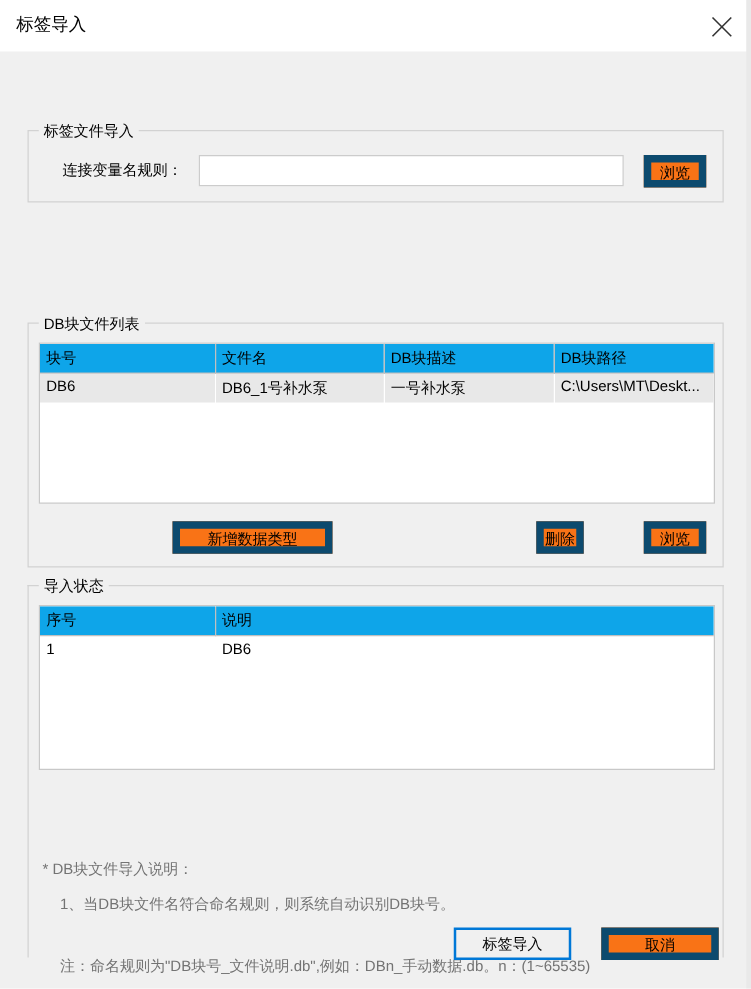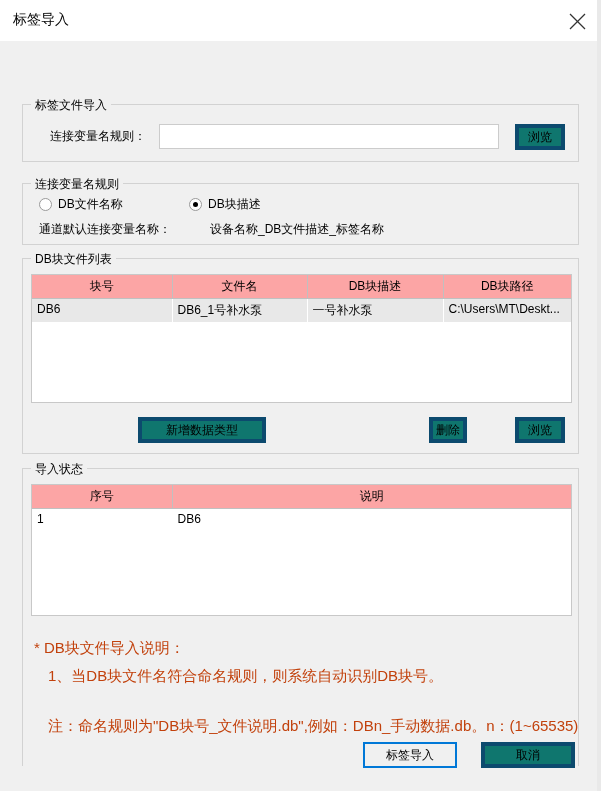--- a/index.html
+++ b/index.html
@@ -89,22 +89,22 @@
     border: 1px solid #cccccc;
     background: #ffffff;
     box-sizing: border-box;
     font-family: "Liberation Sans", sans-serif;
     font-size: 12px;
     padding: 2px 4px;
     outline: none;
   }
   .btn {
     position: absolute;
-    background: #0f766e;
-    border: 4px solid #0c4a6e;
+    background: #f97316;
+    border: 6px solid #0c4a6e;
     box-sizing: border-box;
     font-family: "Liberation Sans", sans-serif;
     font-size: 12px;
     color: #000000;
     cursor: pointer;
     text-align: center;
     line-height: normal;
     padding: 0;
   }
   .btn.primary {
@@ -119,25 +119,25 @@
     box-sizing: border-box;
     overflow: hidden;
   }
   table.grid {
     border-collapse: collapse;
     width: 100%;
     table-layout: fixed;
     font-size: 12px;
   }
   table.grid th {
-    background: #fca5a5;
+    background: #0ea5e9;
     border-right: 1px solid #c0c0c0;
     border-bottom: 1px solid #c0c0c0;
     font-weight: normal;
-    text-align: center;
+    text-align: left;
     padding: 3px 5px;
     height: 20px;
     box-sizing: border-box;
     white-space: nowrap;
     overflow: hidden;
   }
   table.grid td {
     padding: 3px 5px;
     height: 20px;
     box-sizing: border-box;
@@ -145,23 +145,24 @@
     overflow: hidden;
     border-right: 1px solid transparent;
     vertical-align: top;
   }
   table.grid tr.selected td {
     background: #e8e8e8;
   }
   
   .note {
     position: absolute;
-    font-size: 15px;
-    white-space: nowrap;
-    color: #c2410c;
+    font-size: 12px;
+    white-space: nowrap;
+    color: #737373;
+    margin-top: 48px;
   }
   
   .edge-strip {
     position: absolute;
     right: 0; top: 0;
     width: 4px; height: 791px;
     background: #e9e9e9;
   }
 </style>
 </head>
@@ -180,33 +181,20 @@
   </div>
 
 
   <div class="group" style="left:22px; top:104px; width:557px; height:58px;">
     <div class="group-title">标签文件导入</div>
     <div class="lbl" style="left:27px; top:23px;">连接变量名规则：</div>
     <input class="textinput" style="left: 136px; top: 19px; width: 340px; height: 25px;" value="">
     <button class="btn" style="left:492px; top:19px; width:50px; height:26px;">浏览</button>
   </div>
 
-  <div class="group" style="left:22px; top:183px; width:557px; height:62px;">
-    <div class="group-title">连接变量名规则</div>
-    <div class="radio-row" style="left:16px; top:12px;">
-      <span class="radio"></span>
-      <span class="radio-label">DB文件名称</span>
-    </div>
-    <div class="radio-row" style="left:166px; top:12px;">
-      <span class="radio checked"></span>
-      <span class="radio-label">DB块描述</span>
-    </div>
-    <div class="lbl" style="left:16px; top:37px;">通道默认连接变量名称：</div>
-    <div class="lbl" style="left:187px; top:37px;">设备名称_DB文件描述_标签名称</div>
-  </div>
 
   <div class="group" style="left:22px; top:258px; width:557px; height:196px;">
     <div class="group-title">DB块文件列表</div>
 
     <div class="table-wrap" style="left:8px; top:15px; width:541px; height:129px;">
       <table class="grid">
         <colgroup>
           <col style="width:140px">
           <col style="width:135px">
           <col style="width:136px">

